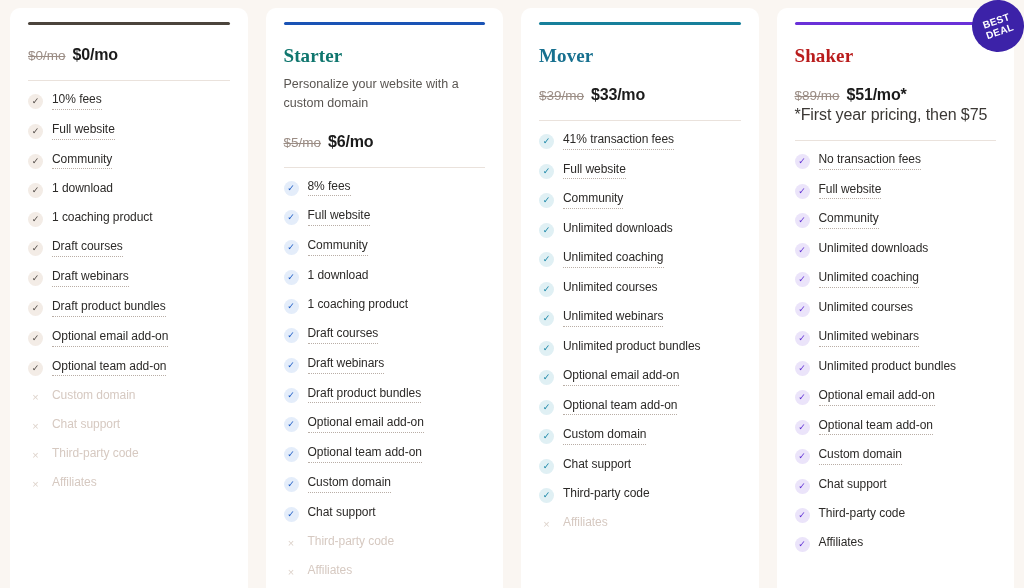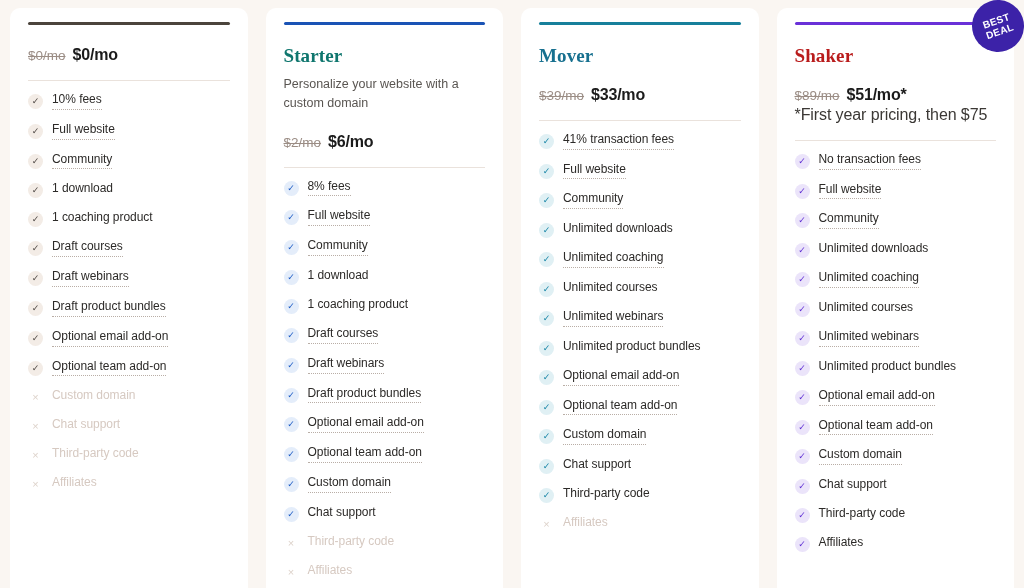--- a/index.html
+++ b/index.html
@@ -238,21 +238,21 @@
           <span class="feature-icon cross">×</span>
           <span class="feature-label">Affiliates</span>
         </li>
       </ul>
     </div>
     <div class="plan-card">
       <div class="accent-bar" style="background: rgb(26, 83, 181);"></div>
       <div class="plan-name" style="color: #0f766e;">Starter</div>
       <div class="plan-desc">Personalize your website with a custom domain</div>
       <div class="price-row">
-        <span class="price-old">$2/mo</span>
+        <span class="price-old">$5/mo</span>
         <span class="price-new">$6/mo</span>
       </div>
       <div class="divider"></div>
       <ul class="feature-list">
         <li class="feature-item">
           <span class="feature-icon check" style="background: rgb(228, 237, 250); color: rgb(26, 90, 196);">✓</span>
           <span class="feature-label tip">8% fees</span>
         </li>
         <li class="feature-item">
           <span class="feature-icon check" style="background: rgb(228, 237, 250); color: rgb(26, 90, 196);">✓</span>

